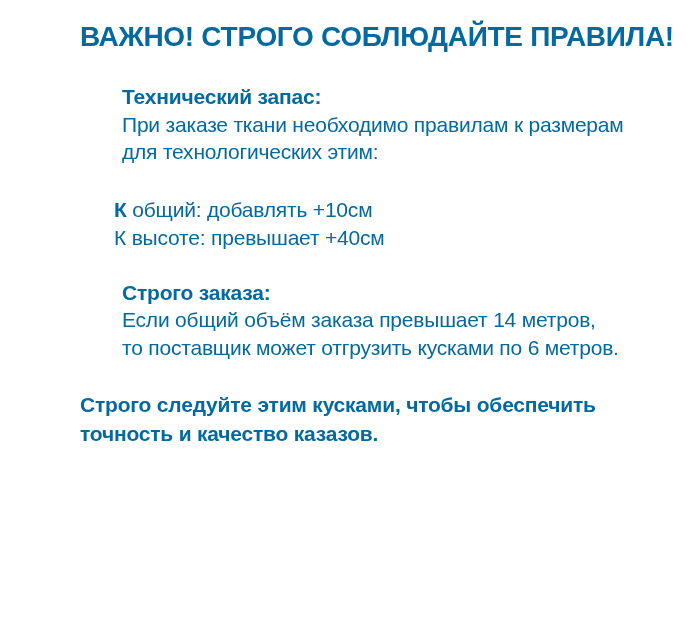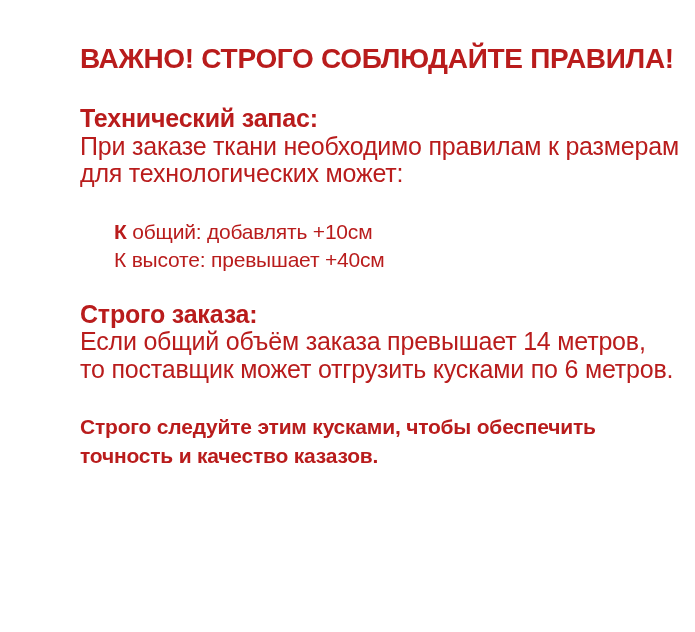--- a/index.html
+++ b/index.html
@@ -7,36 +7,37 @@
     padding: 0;
     background: #ffffff;
   }
   .page {
     position: relative;
     width: 695px;
     height: 470px;
     background: #ffffff;
     overflow: hidden;
     box-sizing: border-box;
-    padding: 44px 30px 0 80px;
+    padding: 22px 30px 0 80px;
     font-family: "Liberation Sans", sans-serif;
-    color: #b91c1c;
+    color: #0369a1;
     -webkit-font-smoothing: antialiased;
   }
   .doc-title {
     font-size: 28px;
     font-weight: 800;
     line-height: 30px;
     letter-spacing: -0.3px;
     margin: 0 0 31px 0;
     white-space: nowrap;
   }
   .section {
-    font-size: 25px;
+    font-size: 21px;
     line-height: 27.5px;
+    margin-left: 42px;
   }
   .section-heading {
     font-weight: 700;
     letter-spacing: -0.2px;
   }
   .body-line {
     font-weight: 400;
     letter-spacing: -0.2px;
     white-space: nowrap;
   }
@@ -61,21 +62,21 @@
 </head>
 <body>
 
 <div class="page">
 
   <h1 class="doc-title">ВАЖНО! СТРОГО СОБЛЮДАЙТЕ ПРАВИЛА!</h1>
 
   <div class="section">
     <div class="section-heading">Технический запас:</div>
     <div class="body-line">При заказе ткани необходимо правилам к размерам</div>
-    <div class="body-line">для технологических может:</div>
+    <div class="body-line">для технологических этим:</div>
   </div>
 
   <div class="spacer-lg"></div>
 
   <div class="indented-block">
     <div class="body-line"><span class="bold-inline">К</span><span> общий: добавлять +10см</span></div>
     <div class="body-line">К высоте: превышает +40см</div>
   </div>
 
   <div class="spacer-md"></div>

